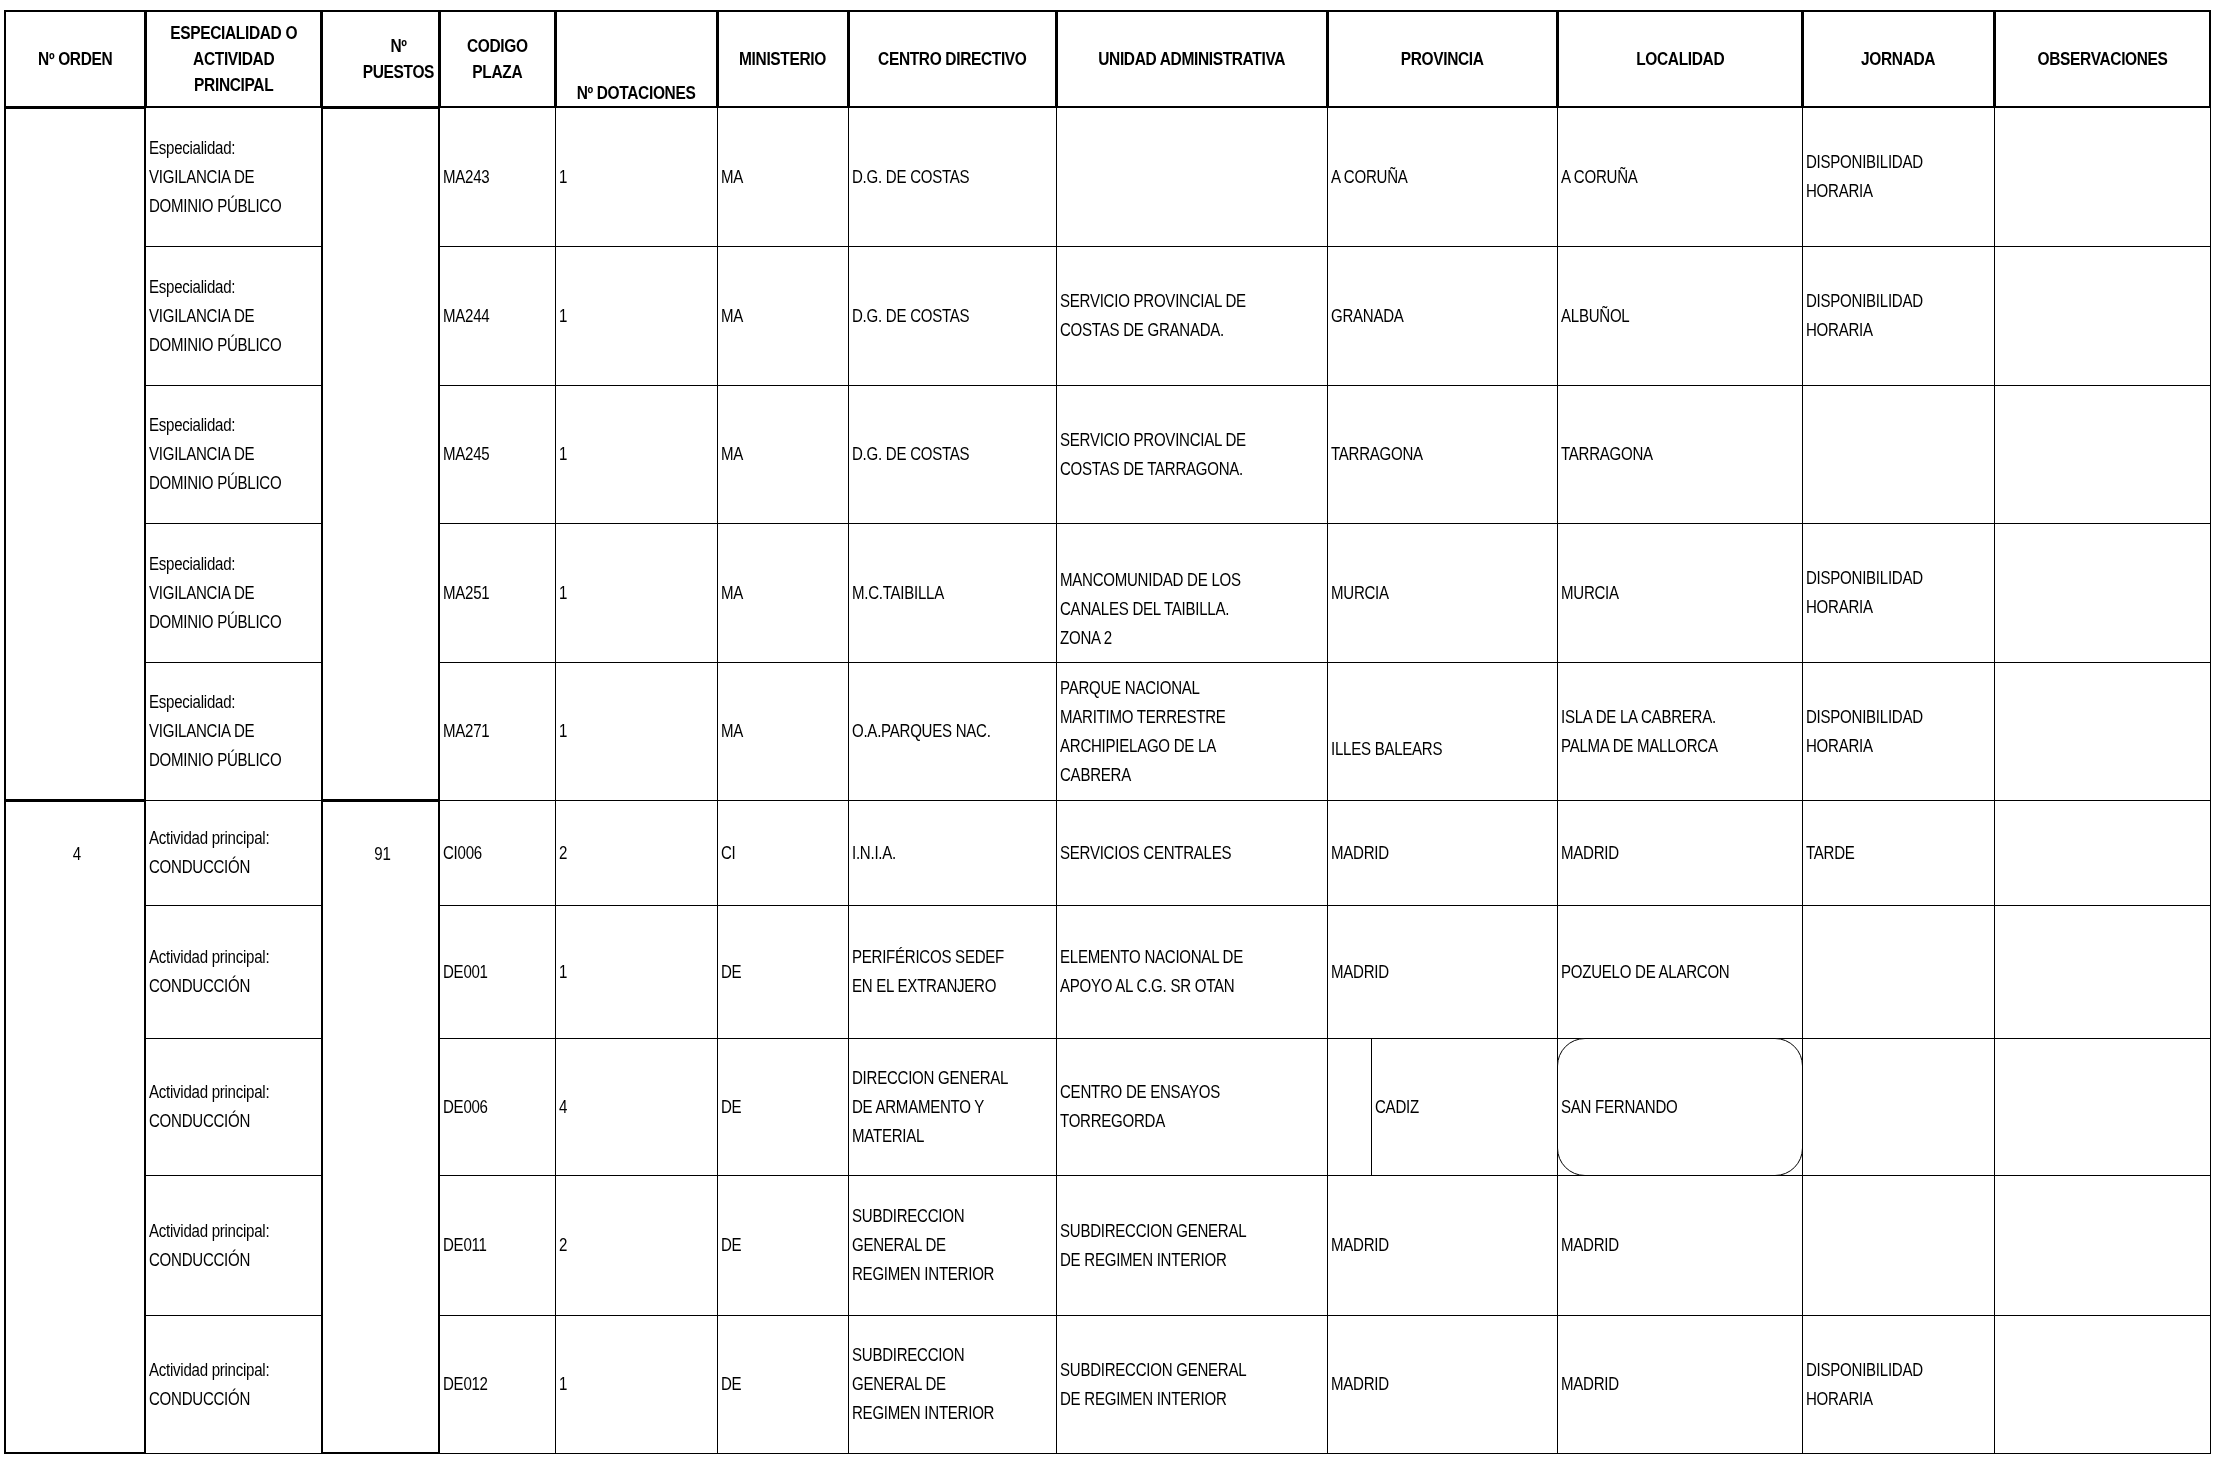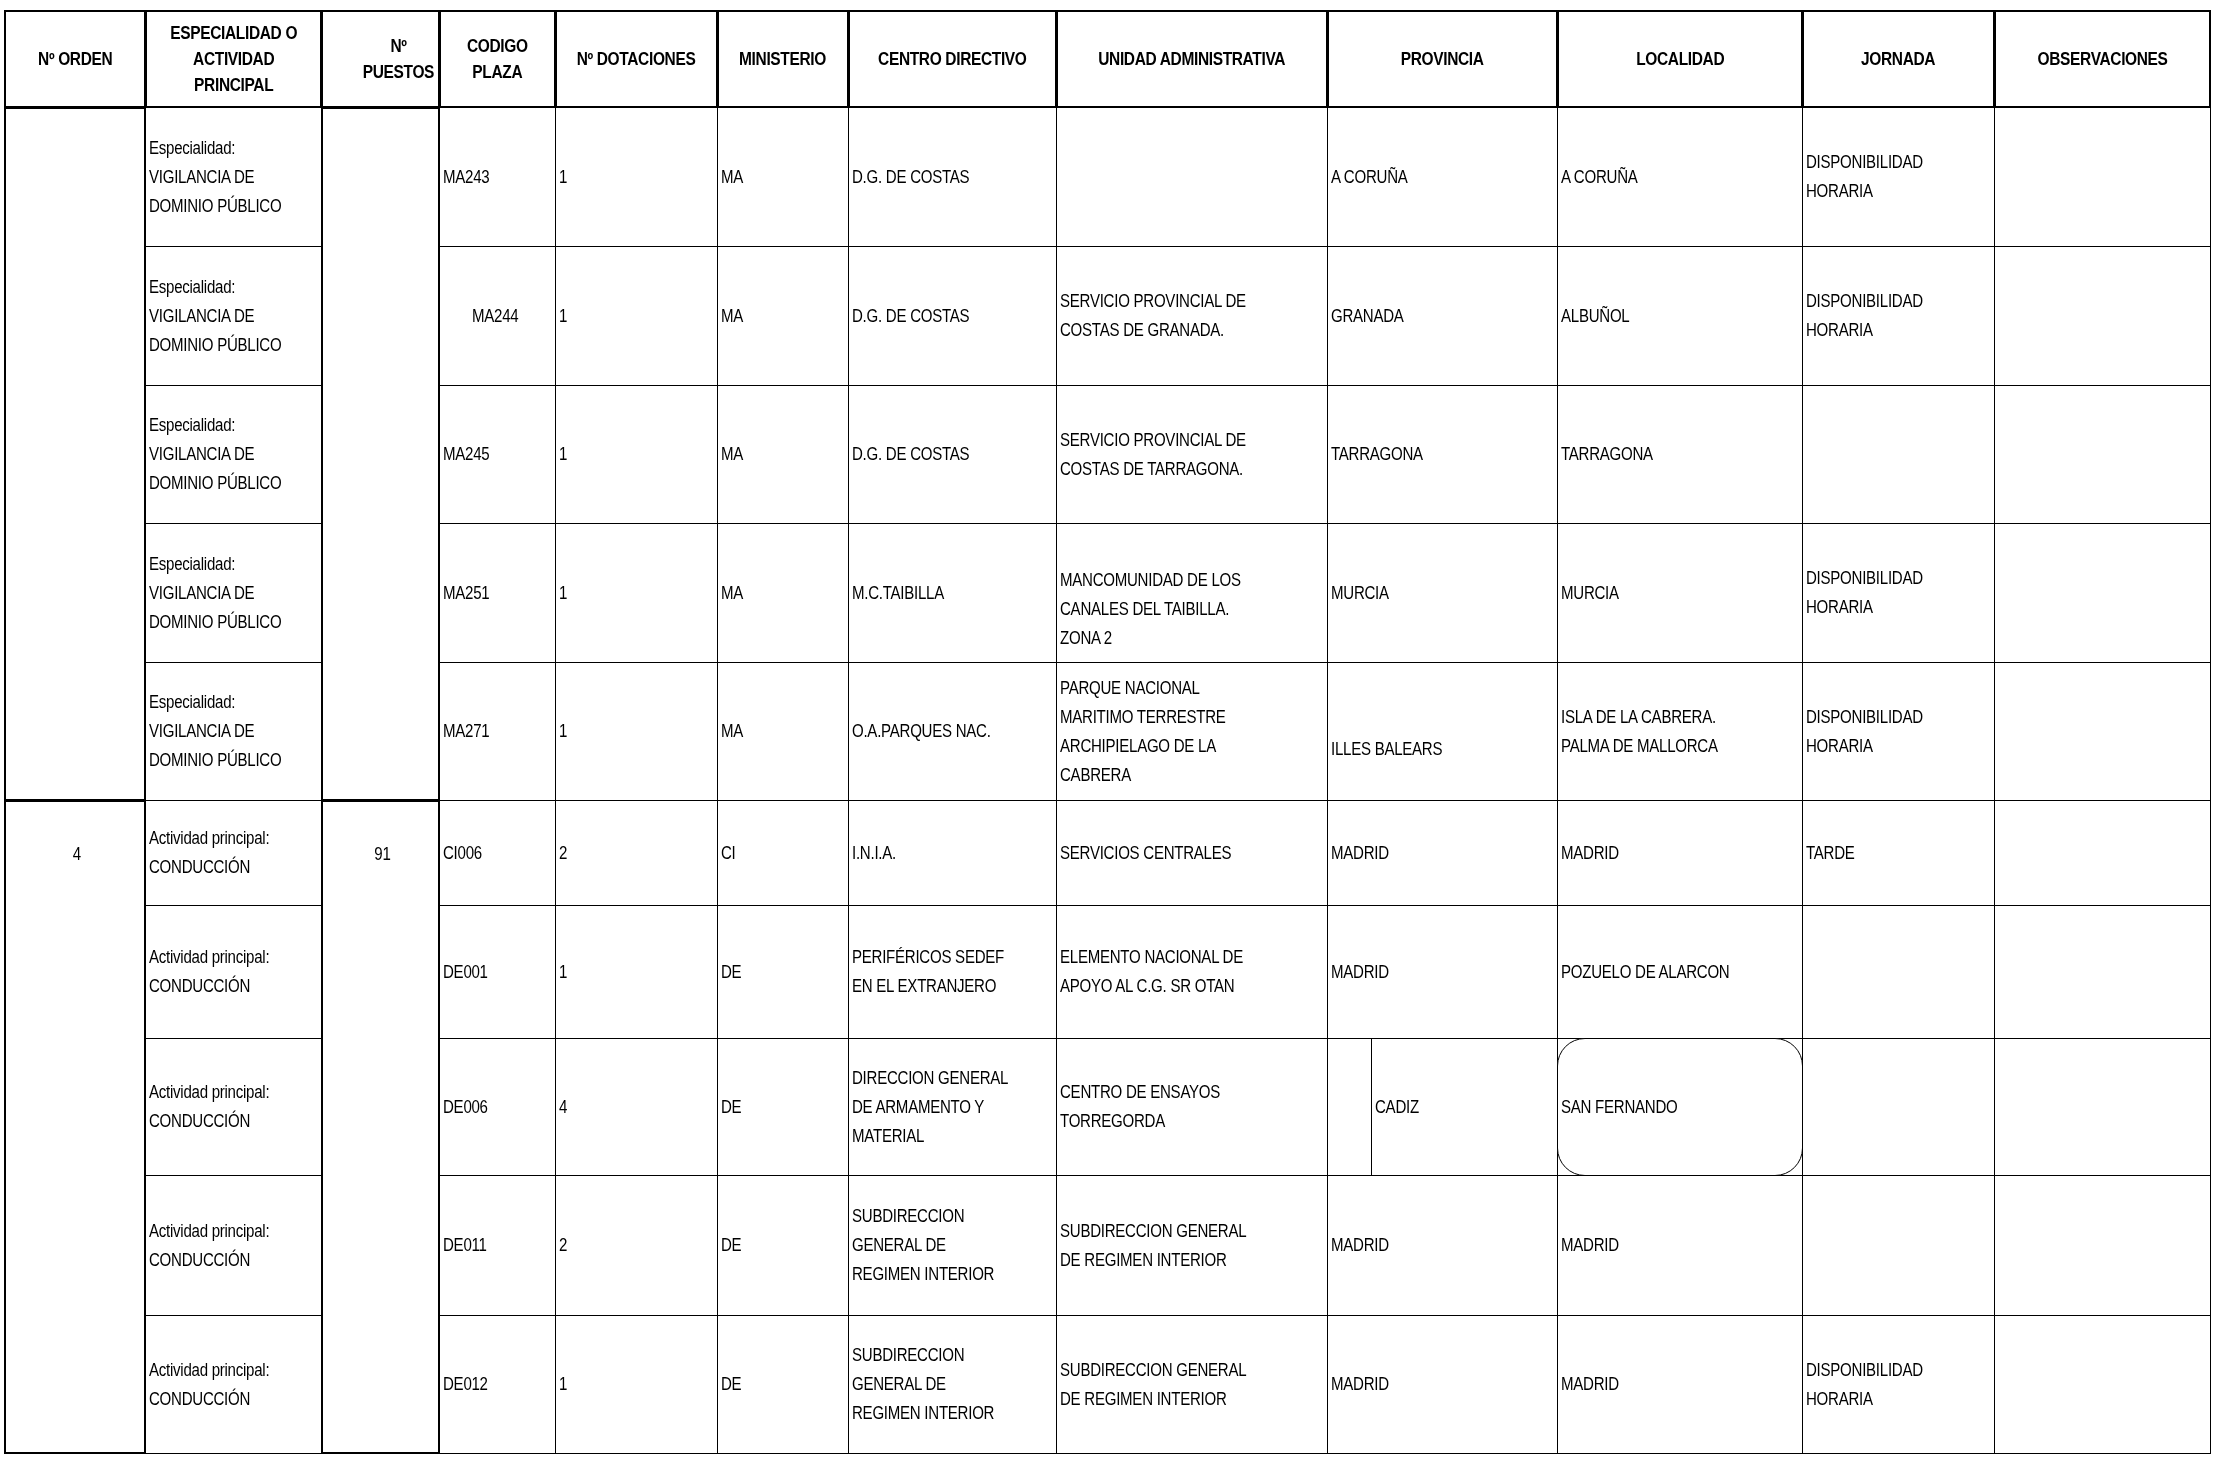--- a/index.html
+++ b/index.html
@@ -32,21 +32,21 @@
       <span style="white-space: pre-line;">Nº ORDEN</span>
     </div>
     <div class="cell h thick" style="left: 321px; top: 10px; width: 119px; height: 98px; padding-left: 36px;">
       <span style="white-space: pre-line;">Nº
 PUESTOS</span>
     </div>
     <div class="cell h thick" style="left: 439px; top: 10px; width: 117px; height: 98px;">
       <span style="white-space: pre-line;">CODIGO
 PLAZA</span>
     </div>
-    <div class="cell h thick" style="left: 555px; top: 10px; width: 163px; height: 98px;">
+    <div class="cell h thick" style="left: 555px; top: 10px; width: 163px; height: 98px; align-items: flex-end;">
       <span style="white-space: pre-line;">Nº DOTACIONES</span>
     </div>
     <div class="cell h thick" style="left: 717px; top: 10px; width: 132px; height: 98px;">
       <span style="white-space: pre-line;">MINISTERIO</span>
     </div>
     <div class="cell h thick" style="left: 848px; top: 10px; width: 209px; height: 98px;">
       <span style="white-space: pre-line;">CENTRO DIRECTIVO</span>
     </div>
     <div class="cell h thick" style="left: 1056px; top: 10px; width: 272px; height: 98px;">
       <span style="white-space: pre-line;">UNIDAD ADMINISTRATIVA</span>
@@ -103,21 +103,21 @@
 HORARIA</span>
     </div>
     <div class="cell b" style="left: 1994px; top: 107px; width: 217px; height: 140px;">
       <span style="white-space: pre-line;"></span>
     </div>
     <div class="cell b" style="left: 145px; top: 246px; width: 177px; height: 140px;">
       <span style="white-space: pre-line;">Especialidad:
 VIGILANCIA DE
 DOMINIO PÚBLICO</span>
     </div>
-    <div class="cell b" style="left: 439px; top: 246px; width: 117px; height: 140px; justify-content: center;">
+    <div class="cell b" style="left: 439px; top: 246px; width: 117px; height: 140px;">
       <span style="white-space: pre-line;">MA244</span>
     </div>
     <div class="cell b" style="left: 555px; top: 246px; width: 163px; height: 140px;">
       <span style="white-space: pre-line;">1</span>
     </div>
     <div class="cell b" style="left: 717px; top: 246px; width: 132px; height: 140px;">
       <span style="white-space: pre-line;">MA</span>
     </div>
     <div class="cell b" style="left: 848px; top: 246px; width: 209px; height: 140px;">
       <span style="white-space: pre-line;">D.G. DE COSTAS</span>

